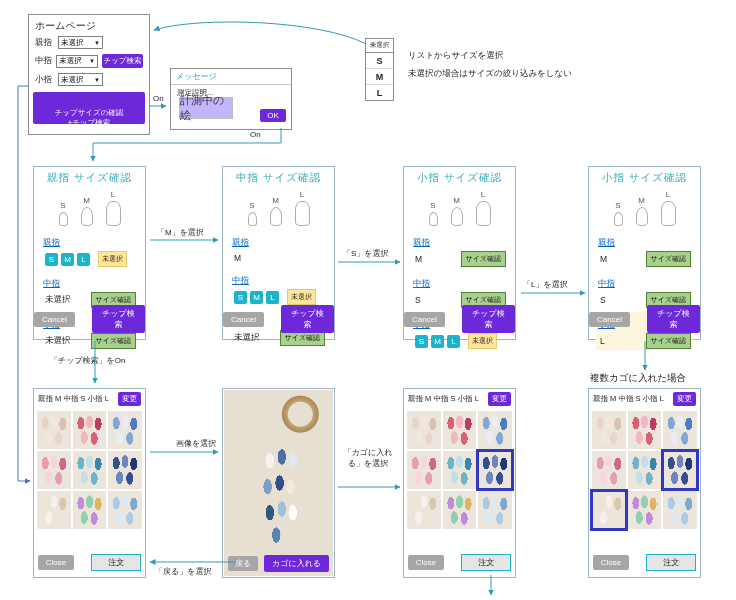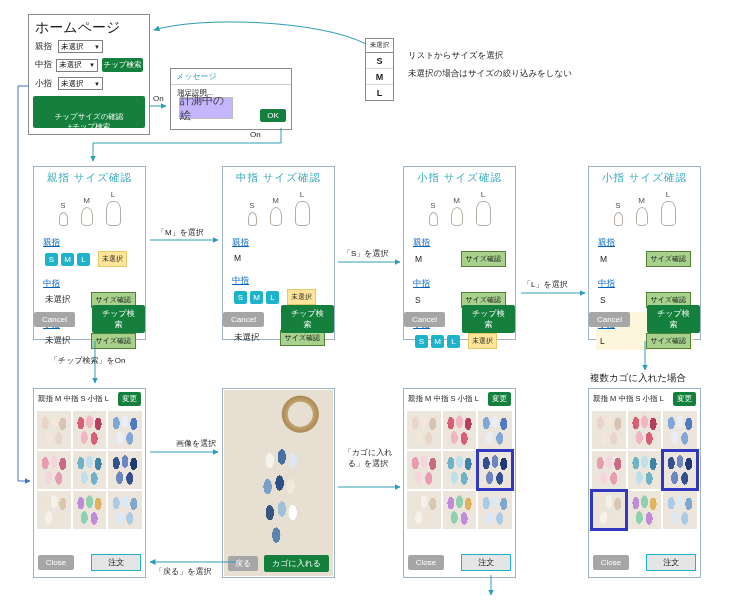--- a/index.html
+++ b/index.html
@@ -8,28 +8,28 @@
 
   
   .arrows { position: absolute; left: 0; top: 0; z-index: 6; pointer-events: none; }
   .ar  { stroke: #2e9db4; fill: none; stroke-width: 1; marker-end: url(#ah); }
   .arb { stroke: #4472c4; fill: none; stroke-width: 1; marker-end: url(#ahb); }
 
   
   .panel, .screen, .dialog, .size-list { position: absolute; background: #fff; z-index: 2; }
   button { font-family: inherit; cursor: pointer; }
 
-  .btn-cyan { background: #15803d; color: #fff; border: 0; font-size: 8px; padding: 3px 8px; border-radius: 2px; }
+  .btn-cyan { background: #6d28d9; color: #fff; border: 0; font-size: 8px; padding: 3px 8px; border-radius: 2px; }
   .btn-gray { background: #a6a6a6; color: #fff; border: 0; font-size: 8px; padding: 3px 8px; border-radius: 2px; }
   .btn-green { background: #a9d18e; border: 1px solid #538135; color: #111; font-size: 7px; padding: 2px 4px; margin-left: auto; }
   .btn-order { background: #e5e5e5; border: 1px solid #1db4cb; color: #111; font-size: 8px; padding: 2px 16px; }
 
   
   .homepage { left: 28px; top: 14px; width: 122px; height: 121px; border: 1px solid #8c8c8c; }
-  .hp-title { font-size: 14px; padding: 4px 6px 3px 6px; color: #222; }
+  .hp-title { font-size: 10px; padding: 4px 6px 3px 6px; color: #222; }
   .hp-row { display: flex; align-items: center; gap: 4px; padding: 0 6px; margin-bottom: 5px; }
   .hp-label { font-size: 8.5px; width: 19px; color: #222; }
   .dropdown { border: 1px solid #7f7f7f; font-size: 7.5px; display: inline-flex; align-items: center; justify-content: space-between; width: 45px; height: 13px; padding: 0 2px; background: #fff; }
   .caret { font-size: 6px; color: #222; }
   .hp-search { width: 45px; height: 14px; padding: 0; font-size: 7.5px; }
   .hp-main { display: block; margin: 6px auto 0 auto; width: 112px; height: 16px; font-size: 7.5px; padding: 16px; }
 
   
   .size-list { left: 365px; top: 38px; width: 29px; border: 1px solid #8c8c8c; }
   .sl-header { font-size: 6.5px; text-align: center; padding: 2px 0; border-bottom: 1px solid #8c8c8c; color: #222; }

